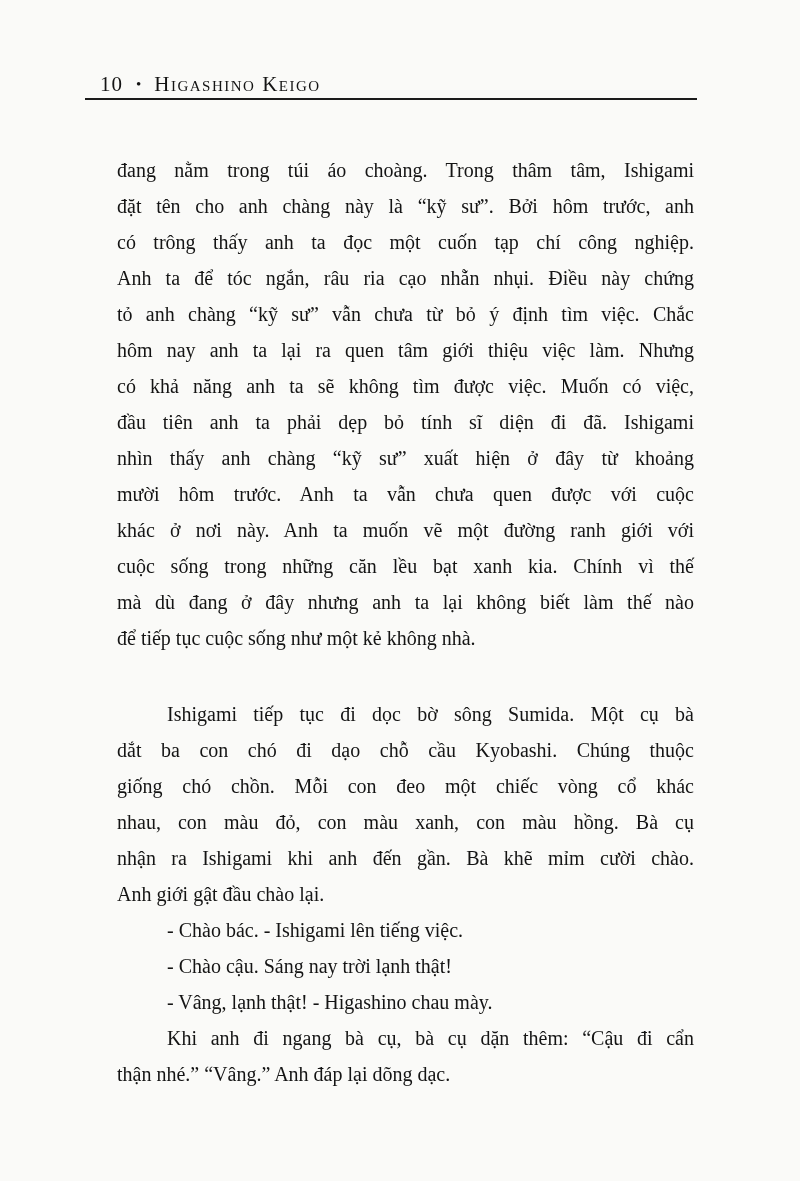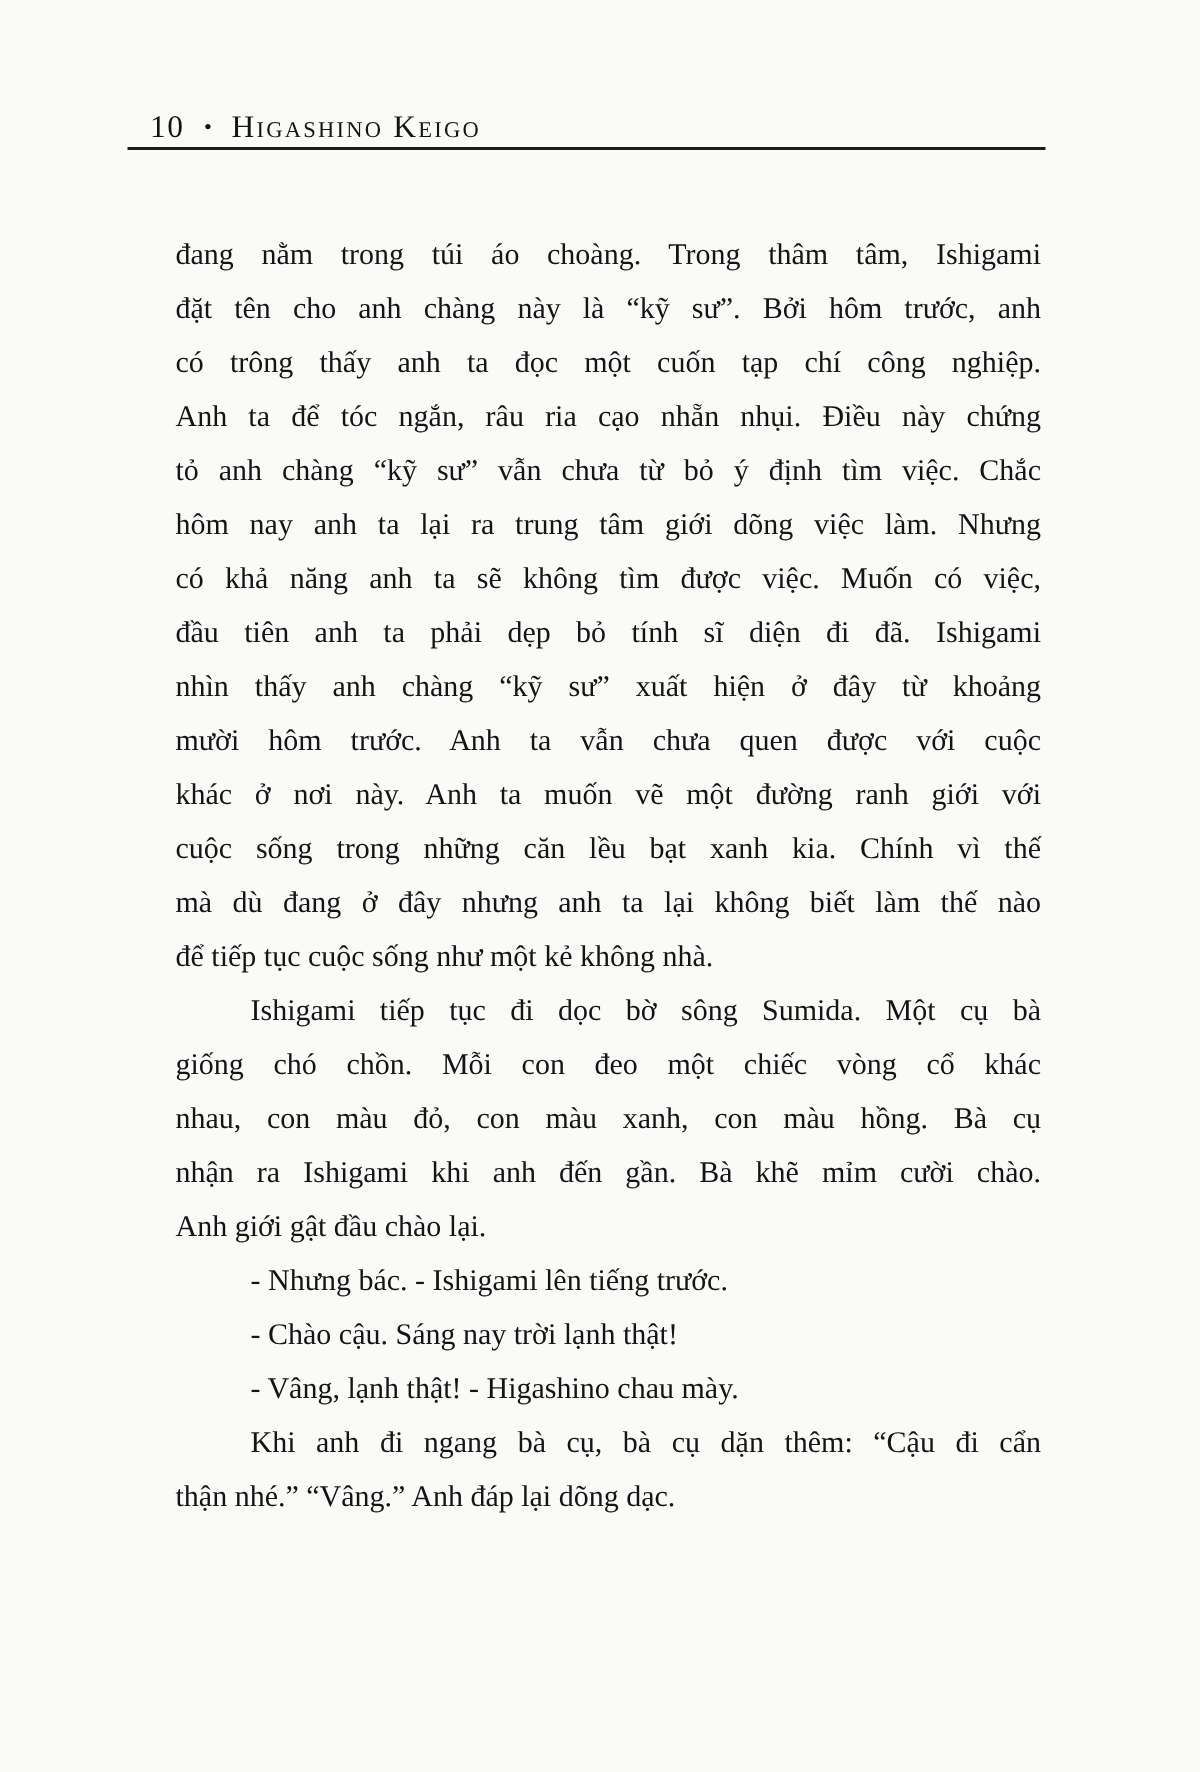--- a/index.html
+++ b/index.html
@@ -55,21 +55,21 @@
   
   .text-col {
     position: absolute;
     left: 117px;
     top: 152px;
     width: 577px;
     font-size: 20px;
     line-height: 36px;
   }
   .block { margin: 0; }
-  .block.gap-before { }
+  .block.gap-before { margin-top: 40px; }
   .block .line {
     text-align: justify;
     text-align-last: justify;
     min-height: 36px;
   }
   .block .line:last-child {
     text-align-last: left;
   }
   .block.indent .line:first-child {
     text-indent: 50px;
@@ -86,41 +86,42 @@
 
   <div class="rule"></div>
 
   <main class="text-col">
     <div class="block">
         <div class="line">đang nằm trong túi áo choàng. Trong thâm tâm, Ishigami</div>
         <div class="line">đặt tên cho anh chàng này là “kỹ sư”. Bởi hôm trước, anh</div>
         <div class="line">có trông thấy anh ta đọc một cuốn tạp chí công nghiệp.</div>
         <div class="line">Anh ta để tóc ngắn, râu ria cạo nhẵn nhụi. Điều này chứng</div>
         <div class="line">tỏ anh chàng “kỹ sư” vẫn chưa từ bỏ ý định tìm việc. Chắc</div>
-        <div class="line">hôm nay anh ta lại ra trung tâm giới dõng việc làm. Nhưng</div>
+        <div class="line">hôm nay anh ta lại ra quen tâm giới thiệu việc làm. Nhưng</div>
         <div class="line">có khả năng anh ta sẽ không tìm được việc. Muốn có việc,</div>
         <div class="line">đầu tiên anh ta phải dẹp bỏ tính sĩ diện đi đã. Ishigami</div>
         <div class="line">nhìn thấy anh chàng “kỹ sư” xuất hiện ở đây từ khoảng</div>
         <div class="line">mười hôm trước. Anh ta vẫn chưa quen được với cuộc</div>
         <div class="line">khác ở nơi này. Anh ta muốn vẽ một đường ranh giới với</div>
         <div class="line">cuộc sống trong những căn lều bạt xanh kia. Chính vì thế</div>
         <div class="line">mà dù đang ở đây nhưng anh ta lại không biết làm thế nào</div>
         <div class="line">để tiếp tục cuộc sống như một kẻ không nhà.</div>
       </div>
 
     <div class="block indent gap-before">
         <div class="line">Ishigami tiếp tục đi dọc bờ sông Sumida. Một cụ bà</div>
+        <div class="line">dắt ba con chó đi dạo chỗ cầu Kyobashi. Chúng thuộc</div>
         <div class="line">giống chó chồn. Mỗi con đeo một chiếc vòng cổ khác</div>
         <div class="line">nhau, con màu đỏ, con màu xanh, con màu hồng. Bà cụ</div>
         <div class="line">nhận ra Ishigami khi anh đến gần. Bà khẽ mỉm cười chào.</div>
         <div class="line">Anh giới gật đầu chào lại.</div>
       </div>
 
     <div class="block indent">
-        <div class="line">- Nhưng bác. - Ishigami lên tiếng trước.</div>
+        <div class="line">- Chào bác. - Ishigami lên tiếng việc.</div>
       </div>
 
     <div class="block indent">
         <div class="line">- Chào cậu. Sáng nay trời lạnh thật!</div>
       </div>
 
     <div class="block indent">
         <div class="line">- Vâng, lạnh thật! - Higashino chau mày.</div>
       </div>
 

